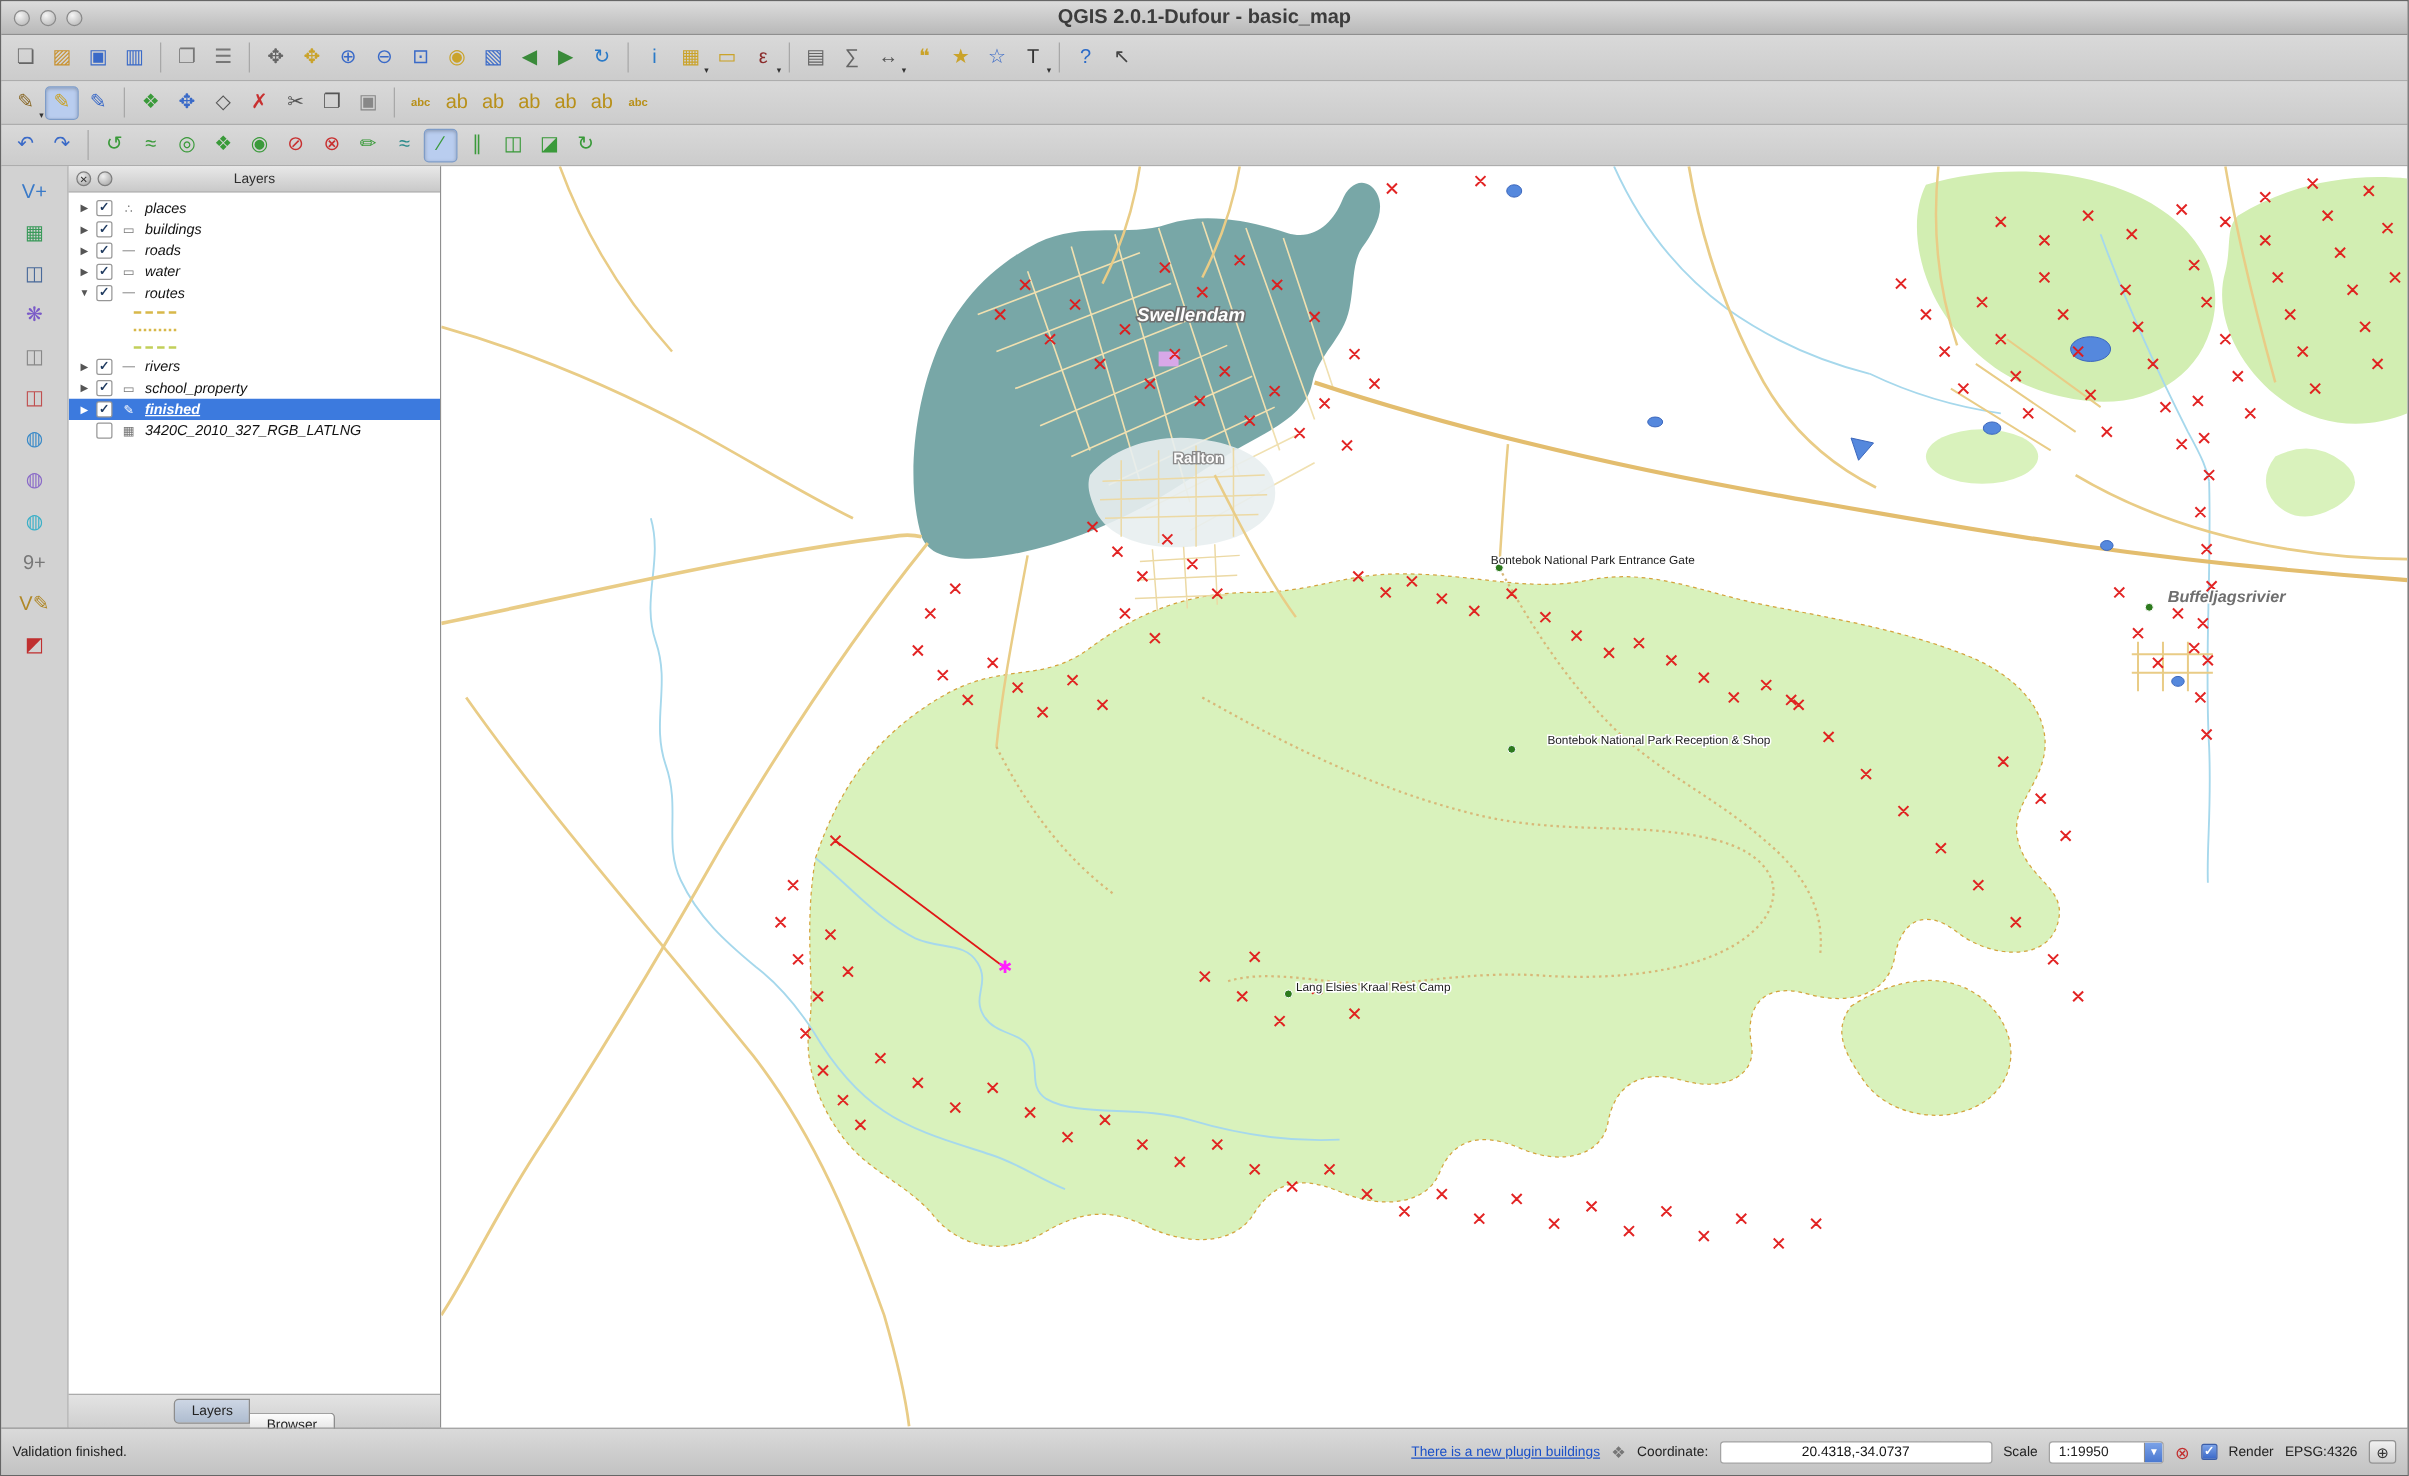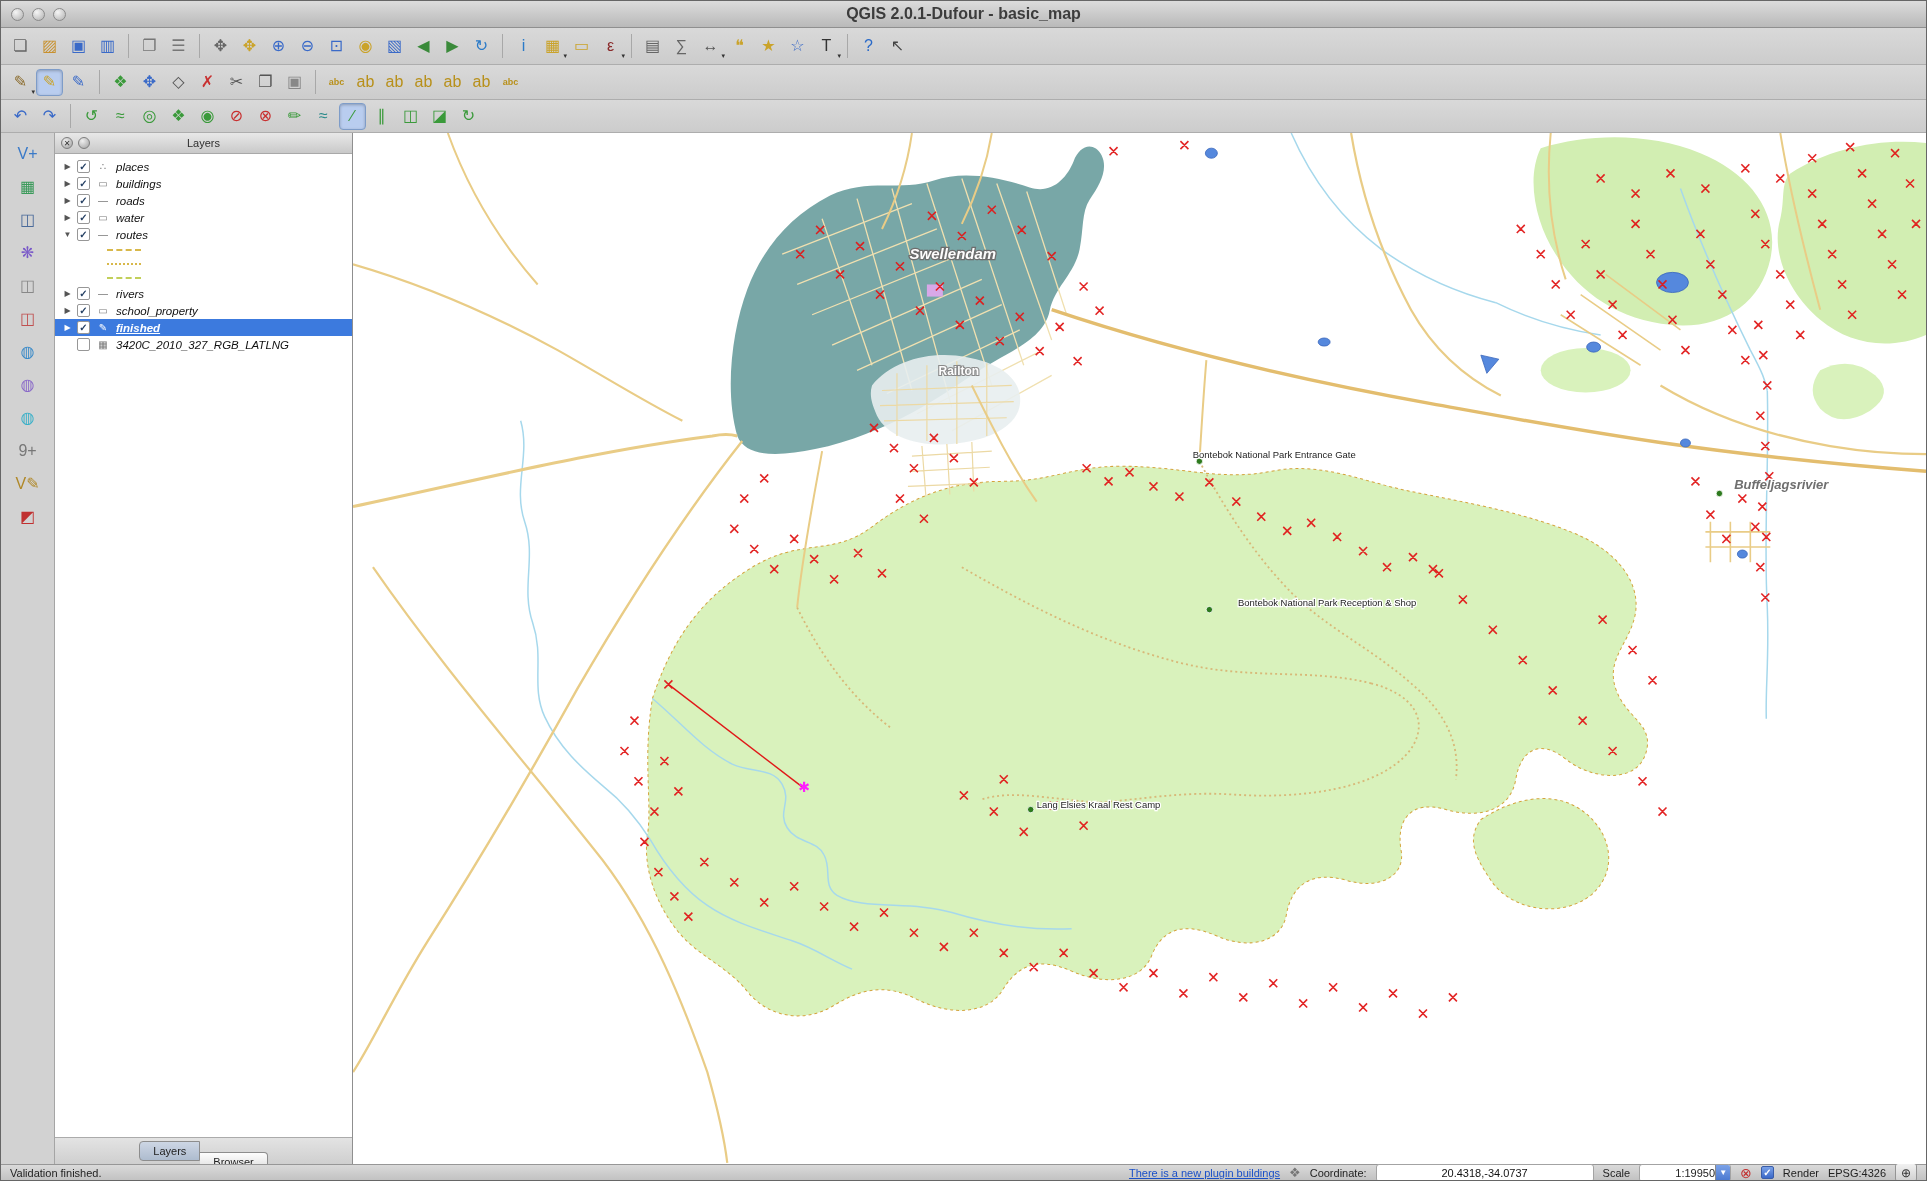--- a/index.html
+++ b/index.html
@@ -76,27 +76,27 @@
   text.town { font:italic bold 15px "Liberation Sans", sans-serif; fill:#fdfdfd; stroke:#6d6d6d; stroke-width:2.6px;
               paint-order:stroke; text-anchor:middle; }
   text.town-small { font:bold 12px "Liberation Sans", sans-serif; fill:#fdfdfd; stroke:#8a8a8a; stroke-width:2.2px;
               paint-order:stroke; text-anchor:middle; }
   text.town-italic { font:italic bold 13px "Liberation Sans", sans-serif; fill:#6f6f6f; stroke:#ffffff; stroke-width:2.4px;
               paint-order:stroke; text-anchor:middle; }
   text.poi { font:9.5px "Liberation Sans", sans-serif; fill:#1c1c1c; stroke:#ffffff; stroke-width:2.4px;
               paint-order:stroke; text-anchor:middle; }
 
   
-  .statusbar { height:16px; background:linear-gradient(#dadada,#c2c2c2); border-top:1px solid #979797;
+  .statusbar { height:38px; background:linear-gradient(#dadada,#c2c2c2); border-top:1px solid #979797;
                display:flex; align-items:center; gap:9px; padding:0 9px; font-size:11px; color:#222; flex:0 0 auto; }
   .sb-link { color:#1a50c8; text-decoration:underline; margin-left:auto; }
   .sb-icon { font-size:13px; color:#777; }
   .coord-input { width:218px; height:18px; border:1px solid #a3a3a3; border-radius:3px; text-align:center;
                  font-size:11px; font-family:"Liberation Sans",sans-serif; background:#fff; color:#111; }
-  .scale-combo { display:flex; align-items:center; justify-content:flex-end; border:1px solid #a3a3a3;
+  .scale-combo { display:flex; align-items:center; justify-content:space-between; border:1px solid #a3a3a3;
                  border-radius:3px; background:#fff; height:18px; font-size:11px; padding-left:7px; width:92px; }
   .scale-dd { width:15px; height:16px; background:linear-gradient(#7ba2e8,#4a78d0); color:#fff; font-size:8px;
               display:flex; align-items:center; justify-content:center; border-left:1px solid #8a8a8a;
               border-radius:0 2px 2px 0; }
   .stop-render { font-size:14px; color:#c23030; }
   .render-check { width:13px; height:13px; background:linear-gradient(#7ba2e8,#3a68c8); border:1px solid #3a5da8;
                   border-radius:2px; color:#fff; font-size:10px; line-height:12px; text-align:center; font-weight:bold; }
   .crs-btn { width:22px; height:19px; border:1px solid #949494; border-radius:3px;
              background:linear-gradient(#f1f1f1,#d0d0d0); display:flex; align-items:center; justify-content:center;
              font-size:12px; color:#333; }

